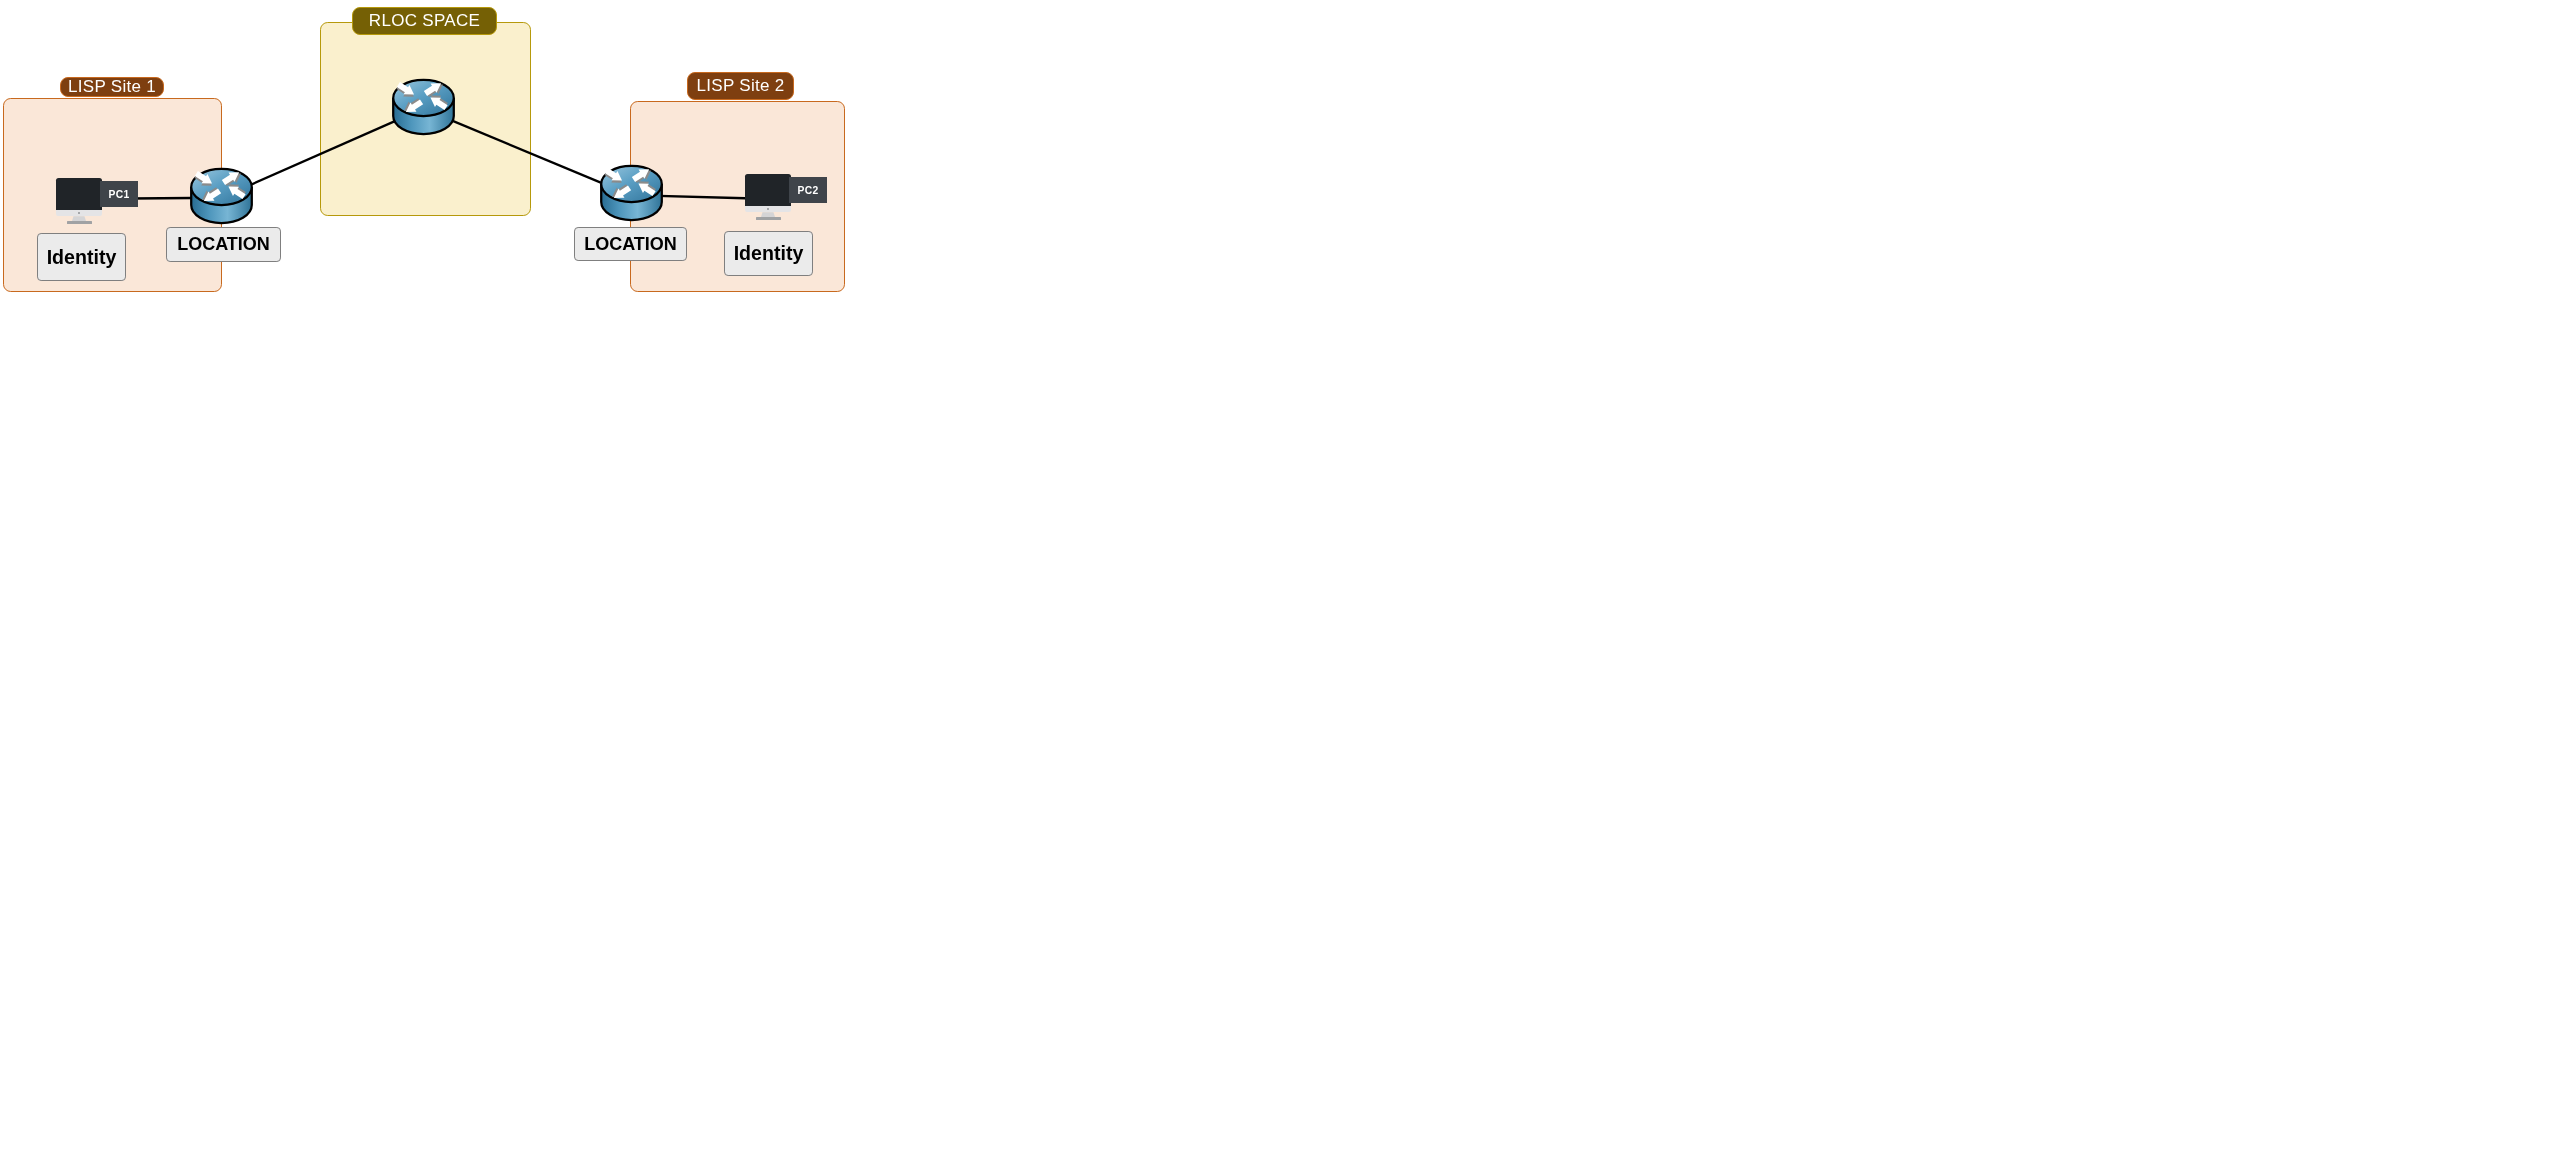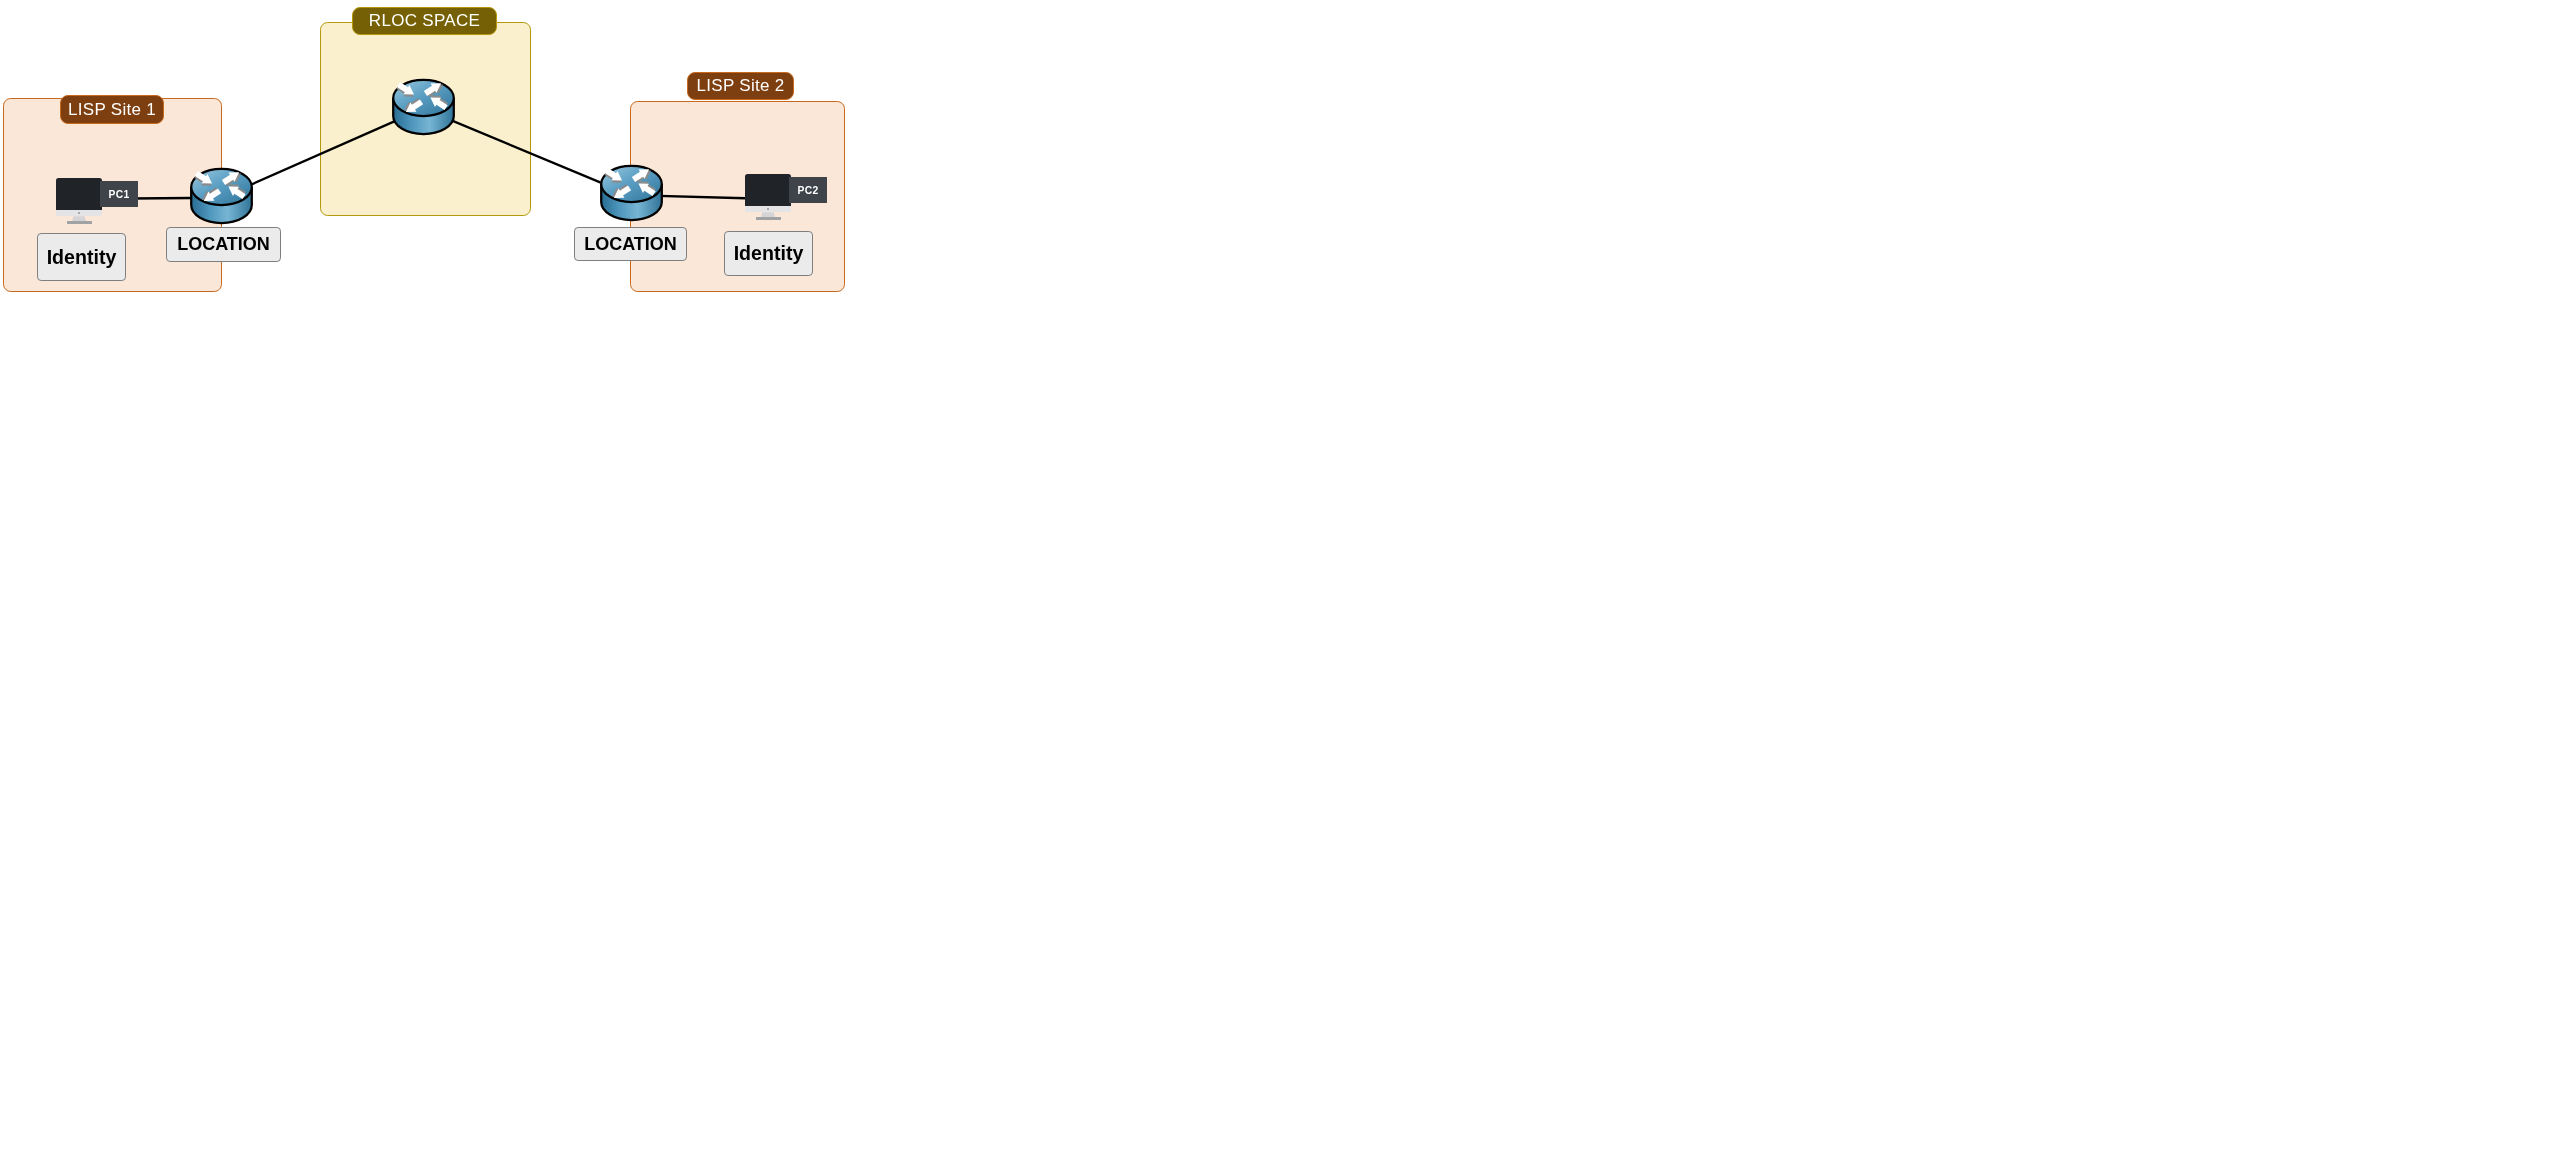--- a/index.html
+++ b/index.html
@@ -42,21 +42,21 @@
     white-space:nowrap;
   }
   .site-tab{
     background:var(--site-label-fill,#7E3F10);
     border:1.8px solid var(--site-border,#C8691E);
   }
   .rloc-tab{
     background:var(--rloc-label-fill,#756005);
     border:1.8px solid var(--rloc-border,#B6990B);
   }
-  #site1-label{left:60px;top:95px;width:104px;height:29px;}
+  #site1-label{left:60px;top:77px;width:104px;height:20px;}
   #site2-label{left:687px;top:72px;width:107px;height:28px;}
   #rloc-label{left:352px;top:6.7px;width:145px;height:28px;}
   
   #cables{position:absolute;left:0;top:0;z-index:3;pointer-events:none;}
   #cables line{stroke:var(--cable,#000);stroke-width:4.5;}
   
   .router{position:absolute;z-index:4;}
   #router1-icon{left:189px;top:167px;}
   #core-router-icon{left:391px;top:78px;}
   #router2-icon{left:599px;top:164px;}

